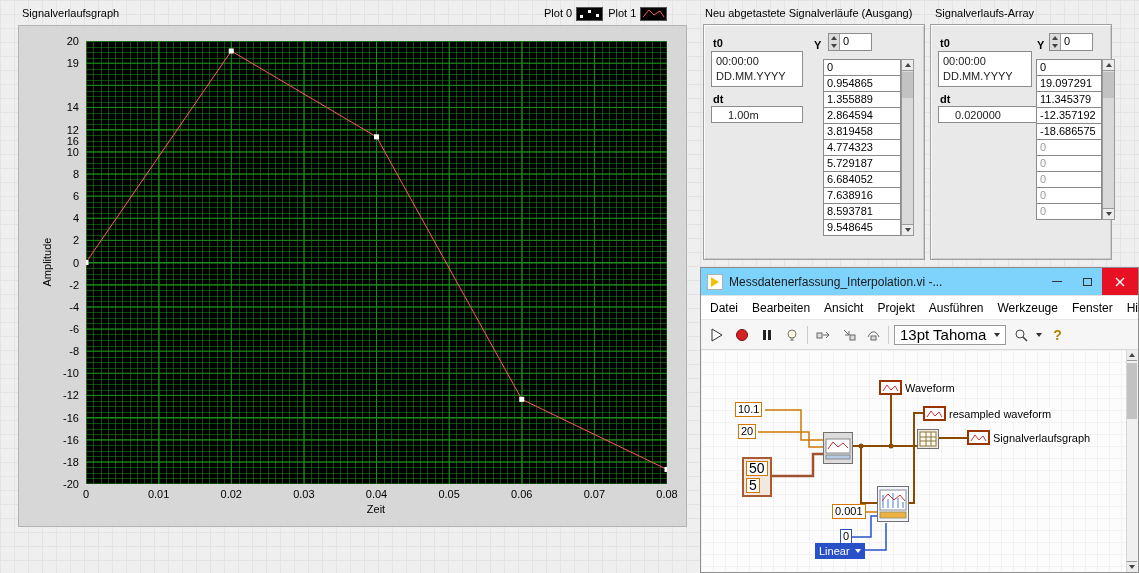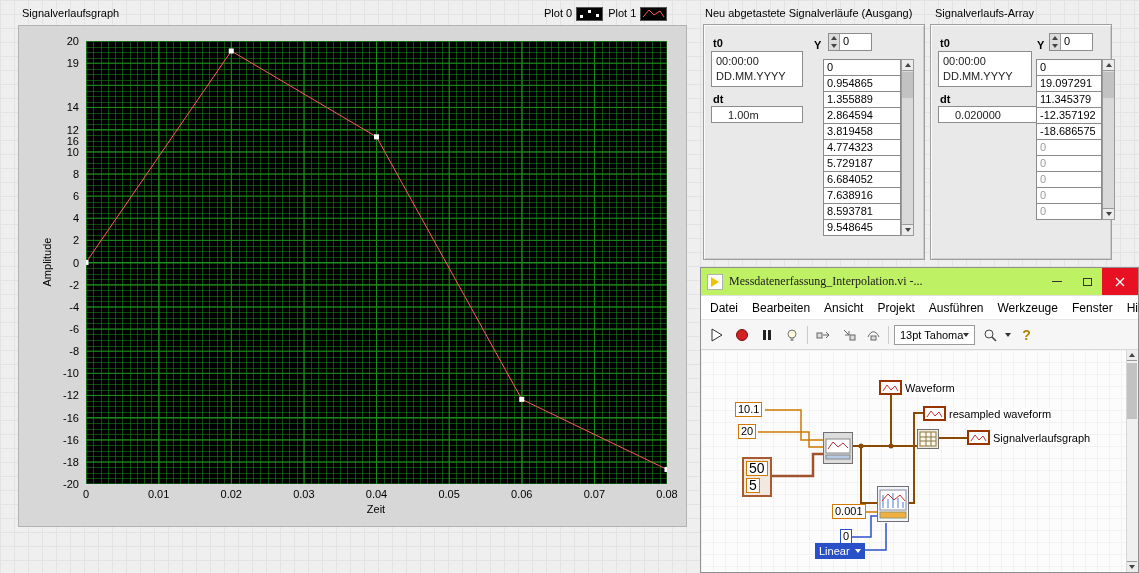--- a/index.html
+++ b/index.html
@@ -57,40 +57,40 @@
   .vscroll { position:absolute; width:13px; background:#d9d9d9; border:1px solid #9a9a9a; }
   .sb-up { position:absolute; top:0; left:0; width:11px; height:11px; background:#ececec;
            border-bottom:1px solid #9a9a9a; display:flex; align-items:center; justify-content:center; }
   .sb-dn { position:absolute; bottom:0; left:0; width:11px; height:11px; background:#ececec;
            border-top:1px solid #9a9a9a; display:flex; align-items:center; justify-content:center; }
   .sb-thumb { position:absolute; top:12px; left:0; width:11px; height:26px; background:#c2c2c2; }
 
   
   #bd-window { position:absolute; left:700px; top:267px; width:439px; height:306px;
                background:#fff; border:1px solid #8f8f8f; display:flex; flex-direction:column; }
-  #titlebar { height:28px; background:#bef264; display:flex; align-items:center;
-              border-bottom:1px solid #e2e2e2; flex:0 0 28px;font-family:Liberation Serif, serif; }
+  #titlebar { height:28px; background:#7dd3fc; display:flex; align-items:center;
+              border-bottom:1px solid #e2e2e2; flex:0 0 28px; }
   #win-icon { width:16px; height:16px; margin-left:6px; background:#fff; border:1px solid #b0b0b0;
               display:flex; align-items:center; justify-content:center; }
   #win-icon span { width:0; height:0; border-left:8px solid #f2c200;
                    border-top:5px solid transparent; border-bottom:5px solid transparent; }
   #win-title { font-size:12px; margin-left:6px; flex:1; white-space:nowrap; overflow:hidden; color:#1a1a1a; }
   .tb-btn { width:30px; height:100%; display:flex; align-items:center; justify-content:center; }
   .glyph-min { width:10px; border-top:1px solid #333; }
   .glyph-max { width:9px; height:8px; border:1px solid #333; }
   #btn-close { width:36px; background:#e81123; }
   #menubar { height:24px; flex:0 0 24px; background:#fff; display:flex; align-items:center;
              font-size:12px; border-bottom:1px solid #e6e6e6; padding-left:2px; }
   .menu-item { padding:0 7px; }
   #toolbar { height:30px; flex:0 0 30px; background:#f6f6f6; display:flex; align-items:center;
              gap:5px; padding:0 6px; border-bottom:1px solid #d8d8d8; }
   .tbi { width:20px; height:20px; display:flex; align-items:center; justify-content:center; }
   .tb-sep { width:1px; height:18px; background:#cccccc; }
   #fontbox { height:20px; border:1px solid #9a9a9a; background:#fff; display:flex;
-             align-items:center; font-size:11px; padding:0 5px; }
+             align-items:center; font-size:15px; padding:0 5px; gap:8px; }
   .dd { width:0; height:0; border-left:3.5px solid transparent; border-right:3.5px solid transparent;
         border-top:4px solid #333; }
   .dd-w { border-top-color:#fff; }
   #help-q { color:#b08400; font-weight:bold; font-size:14px; }
   #bd-area { flex:1; position:relative; overflow:hidden; background-color:#fcfcfc;
     background-image:linear-gradient(#f2f2f2 1px,transparent 1px),
                      linear-gradient(90deg,#f2f2f2 1px,transparent 1px);
     background-size:12px 12px; }
   #bd-wires { position:absolute; left:0; top:0; }
   .bd-const { position:absolute; background:#fff; border:1px solid #d07800;

